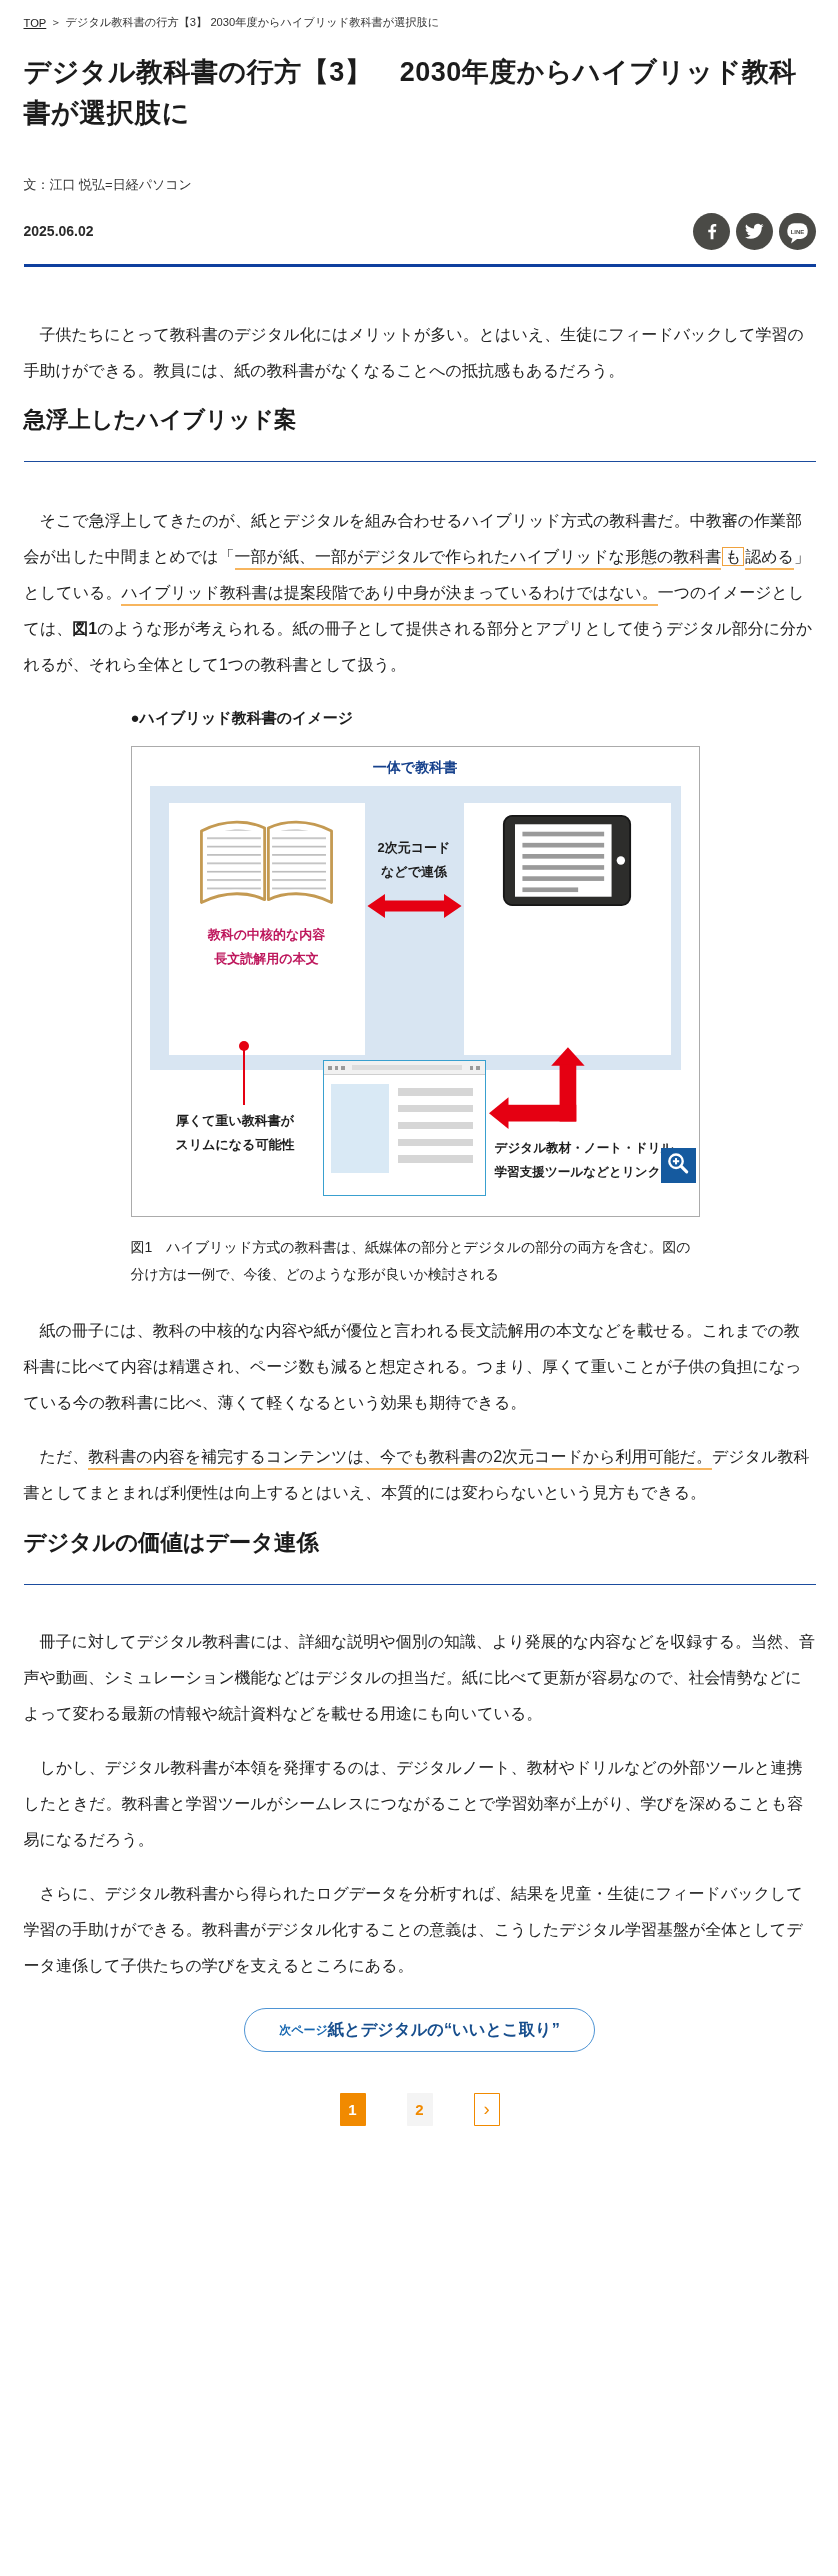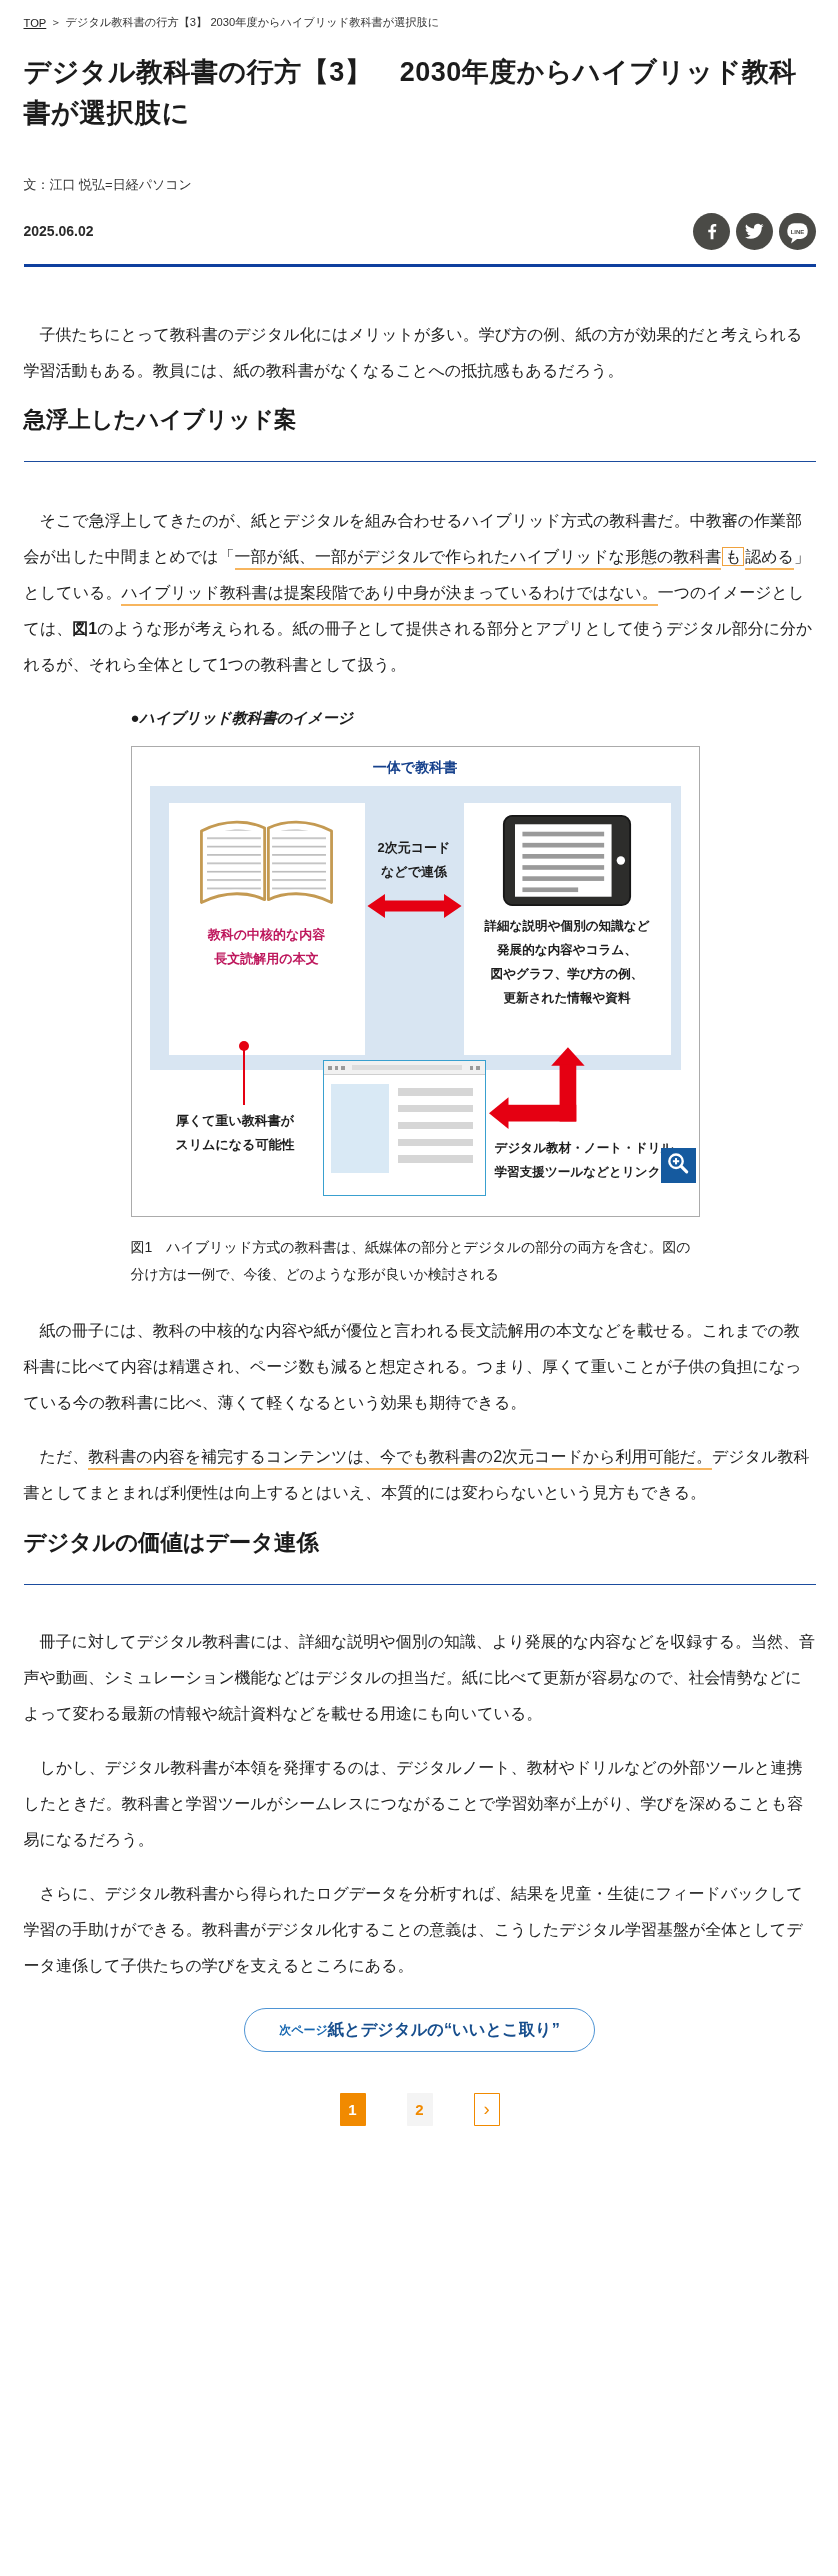--- a/index.html
+++ b/index.html
@@ -39,21 +39,21 @@
   .p3 { margin-top:26px; }
   .p4 { margin-top:18.6px; }
   .p5 { margin-top:39px; }
   .p6 { margin-top:18.6px; }
   .p7 { margin-top:18.6px; }
   .u-orange { border-bottom:2.8px solid #f7b55e; padding-bottom:2.8px; }
   .char-box { border:1.9px solid #f0a23e; padding:0 1.9px; margin:0 0.9px; }
   .b { font-weight:bold; }
 
   
-  .fig-label { margin:26px 0 0 107px; font-size:15px; font-weight:bold;font-style:italic; }
+  .fig-label { margin:26px 0 0 107px; font-size:15px; font-weight:bold; }
   .figure { position:relative; margin:18.6px 0 0 107px; width:569px; height:471px; background:#fff; border:0.9px solid #ababab; }
   .fig-title { position:absolute; top:12px; left:0; width:100%; text-align:center; font-size:14px; font-weight:bold; color:#16418c; }
   .fig-blue { position:absolute; left:18.6px; top:39px; width:531px; height:284px; background:#d8e5f2; }
   .fig-panel { position:absolute; top:56px; height:252px; background:#fff; }
   .fig-panel-left { left:37px; width:196px; }
   .fig-panel-right { left:332px; width:207px; }
   .panel-svg { display:block; margin:11.2px auto 0; }
   .panel-cap { text-align:center; font-size:13px; font-weight:bold; line-height:1.85; color:#be185d; }
   .panel-cap-r { text-align:center; font-size:12.6px; font-weight:bold; line-height:1.9; color:#1d1d1d; }
   .fig-link-label { position:absolute; left:233px; top:89px; width:99px; text-align:center; font-size:13px; font-weight:bold; line-height:1.8; }
@@ -126,21 +126,21 @@
             <text x="20" y="22.5" text-anchor="middle" font-size="6.5" font-weight="bold" fill="#4a4a46" font-family="Liberation Sans, sans-serif">LINE</text>
           </svg>
         </span>
       </div>
     </div>
   </div>
 
   <div class="top-rule"></div>
 
 
-  <p class="body-p p1">　子供たちにとって教科書のデジタル化にはメリットが多い。学び方の例、紙の方が効果的だと考えられる学習活動もある。教員には、紙の教科書がなくなることへの抵抗感もあるだろう。</p>
+  <p class="body-p p1">　子供たちにとって教科書のデジタル化にはメリットが多い。とはいえ、生徒にフィードバックして学習の手助けができる。教員には、紙の教科書がなくなることへの抵抗感もあるだろう。</p>
 
   <h2 class="section-h">急浮上したハイブリッド案</h2>
 
   <p class="body-p p2"><span>　そこで急浮上してきたのが、紙とデジタルを組み合わせるハイブリッド方式の教科書だ。中教審の作業部会が出した中間まとめでは「</span><span class="u-orange">一部が紙、一部がデジタルで作られたハイブリッドな形態の教科書</span><span class="char-box">も</span><span class="u-orange">認める</span><span>」としている。</span><span class="u-orange">ハイブリッド教科書は提案段階であり中身が決まっているわけではない。</span><span>一つのイメージとしては、</span><span class="b">図1</span><span>のような形が考えられる。紙の冊子として提供される部分とアプリとして使うデジタル部分に分かれるが、それら全体として1つの教科書として扱う。</span></p>
 
   <div class="fig-label">●ハイブリッド教科書のイメージ</div>
 
   <div class="figure">
     <div class="fig-title">一体で教科書</div>
     <div class="fig-blue"></div>
@@ -168,26 +168,20 @@
         <rect x="2" y="2" width="136" height="96" rx="9" fill="#2d2d2b" stroke="#161616" stroke-width="2"></rect>
         <rect x="14" y="11" width="104" height="78" fill="#ffffff"></rect>
         <rect x="22" y="19" width="88" height="5" fill="#9a9a9a"></rect>
         <rect x="22" y="31" width="88" height="5" fill="#9a9a9a"></rect>
         <rect x="22" y="43" width="88" height="5" fill="#9a9a9a"></rect>
         <rect x="22" y="55" width="88" height="5" fill="#9a9a9a"></rect>
         <rect x="22" y="67" width="88" height="5" fill="#9a9a9a"></rect>
         <rect x="22" y="79" width="60" height="5" fill="#9a9a9a"></rect>
         <circle cx="128" cy="50" r="4.5" fill="#ffffff"></circle>
       </svg>
-      <div class="panel-cap-r" style="margin-top:7.5px;">
-        <div>詳細な説明や個別の知識など</div>
-        <div>発展的な内容やコラム、</div>
-        <div>図やグラフ、学び方の例、</div>
-        <div>更新された情報や資料</div>
-      </div>
     </div>
 
     <div class="fig-link-label">
       <div>2次元コード</div>
       <div>などで連係</div>
     </div>
     <svg class="fig-harrow" width="95" height="24" viewBox="0 0 102 26">
       <polygon points="0,13 19,0 19,7 83,7 83,0 102,13 83,26 83,19 19,19 19,26" fill="#e50012"></polygon>
     </svg>
 

